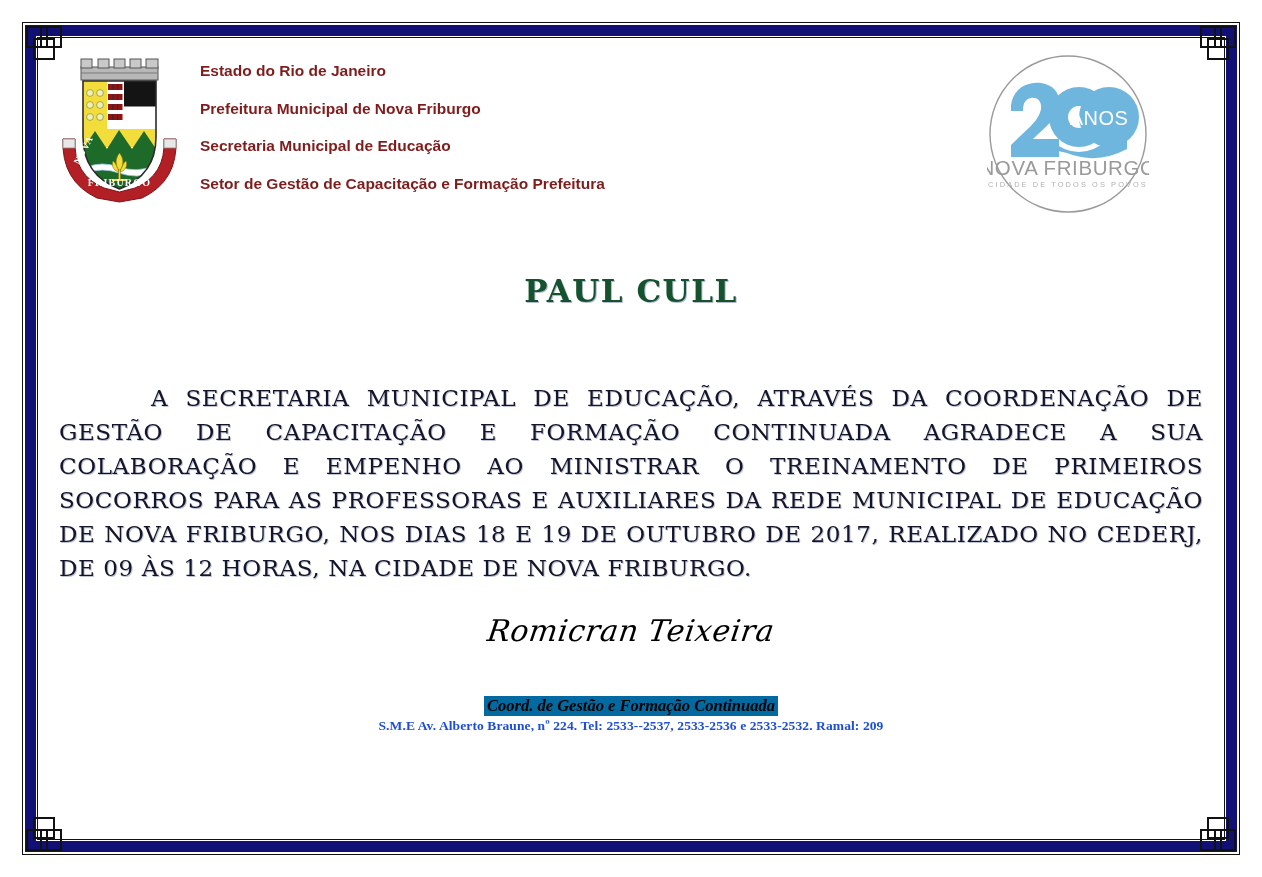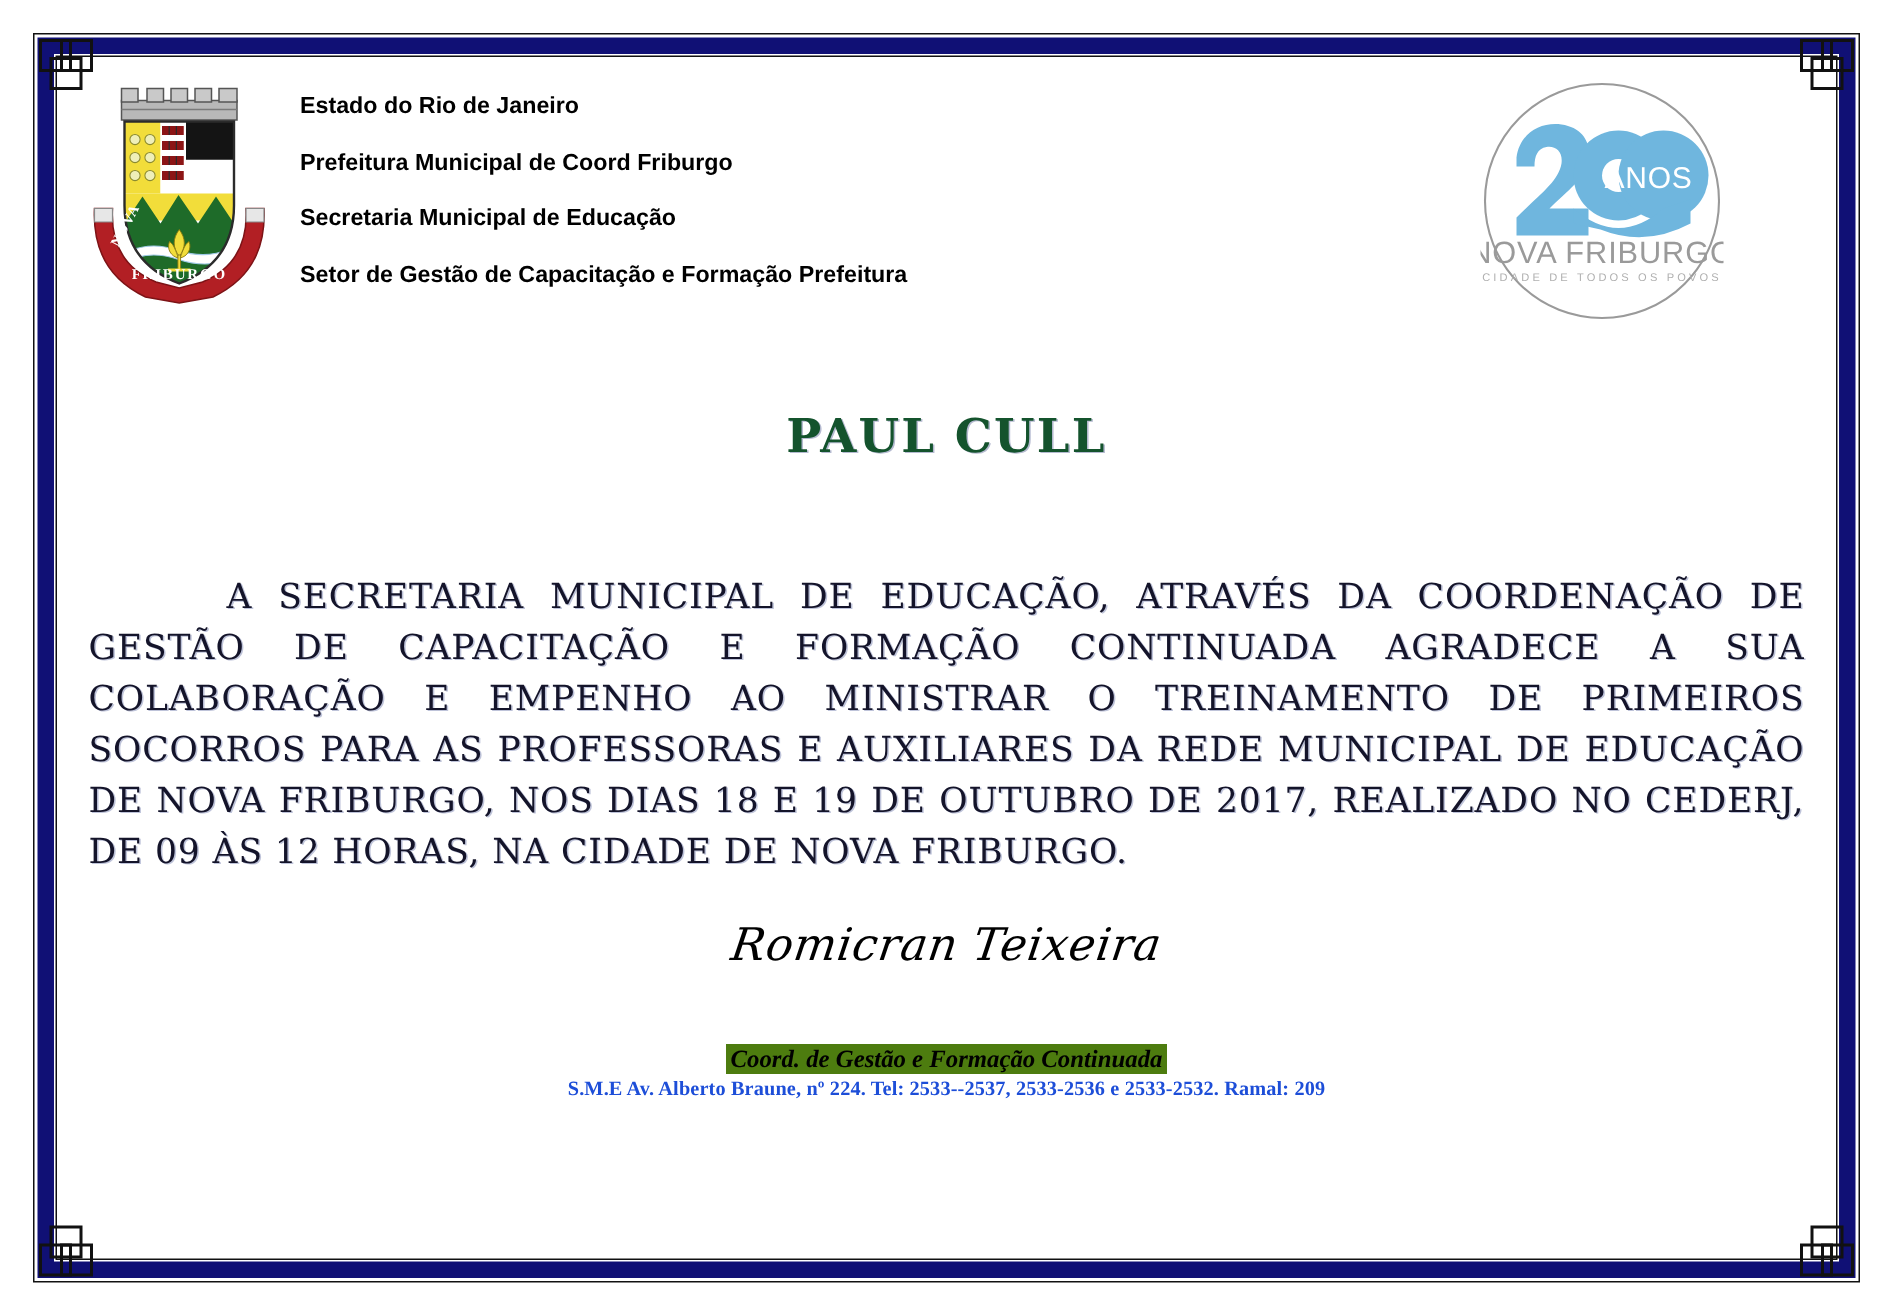--- a/index.html
+++ b/index.html
@@ -99,21 +99,21 @@
   }
   .header-lines {
     position: absolute;
     left: 155px;
     top: 18px;
   }
   .header-lines .hline {
     font-family: "Liberation Sans", sans-serif;
     font-weight: bold;
     font-size: 15.5px;
-    color: #000000;
+    color: #7f1d1d;
     line-height: 1;
     margin-bottom: 22px;
     white-space: nowrap;
   }
   .logo200 {
     position: absolute;
     right: 68px;
     top: 8px;
     width: 162px;
     height: 162px;
@@ -164,21 +164,21 @@
   .footer {
     margin-top: 48px;
     text-align: center;
   }
   .footer-title {
     font-family: "Liberation Serif", serif;
     font-weight: bold;
     font-style: italic;
     font-size: 16.5px;
     color: #000000;
-    background: #4d7c0f;
+    background: #0369a1;
     display: inline-block;
     padding: 0 3px;
   }
   .footer-address {
     margin-top: 2px;
     font-family: "Liberation Serif", serif;
     font-weight: bold;
     font-size: 13.5px;
     color: #1d4ed8;
     letter-spacing: 0.1px;
@@ -285,21 +285,21 @@
           <path d="M6 86 Q4 128 40 145 L62.5 149 L85 145 Q121 128 119 86 L107 86 Q109 122 78 135 L62.5 139 L47 135 Q16 122 18 86 Z" fill="#B21F24" stroke="#7d1316" stroke-width="1"></path>
           <path d="M6 86 L18 86 L18 95 L6 95 Z" fill="#E7E7E7" stroke="#888" stroke-width="0.8"></path>
           <path d="M107 86 L119 86 L119 95 L107 95 Z" fill="#E7E7E7" stroke="#888" stroke-width="0.8"></path>
           <text x="62.5" y="133" font-family="Liberation Serif, serif" font-size="10" font-weight="bold" fill="#ffffff" text-anchor="middle" letter-spacing="1.2">FRIBURGO</text>
           <text x="22" y="112" font-family="Liberation Serif, serif" font-size="9.5" font-weight="bold" fill="#ffffff" transform="rotate(-62 22 112)" letter-spacing="1">NOVA</text>
         </svg>
       </div>
 
       <div class="header-lines">
         <div class="hline">Estado do Rio de Janeiro</div>
-        <div class="hline">Prefeitura Municipal de Coord Friburgo</div>
+        <div class="hline">Prefeitura Municipal de Nova Friburgo</div>
         <div class="hline">Secretaria Municipal de Educação</div>
         <div class="hline">Setor de Gestão de Capacitação e Formação Prefeitura</div>
       </div>
 
       <div class="logo200">
         <svg viewBox="0 0 162 162" width="162" height="162">
           <circle cx="81" cy="81" r="78" fill="#ffffff" stroke="#9A9A9A" stroke-width="1.4"></circle>
 
           <path d="M24 52 C26 36 40 28 54 30 C68 32 74 42 72 54 C70 66 58 74 46 86
                    L72 86 L72 104 L24 104 L24 92 C40 76 52 68 54 56 C55 48 50 44 44 45

